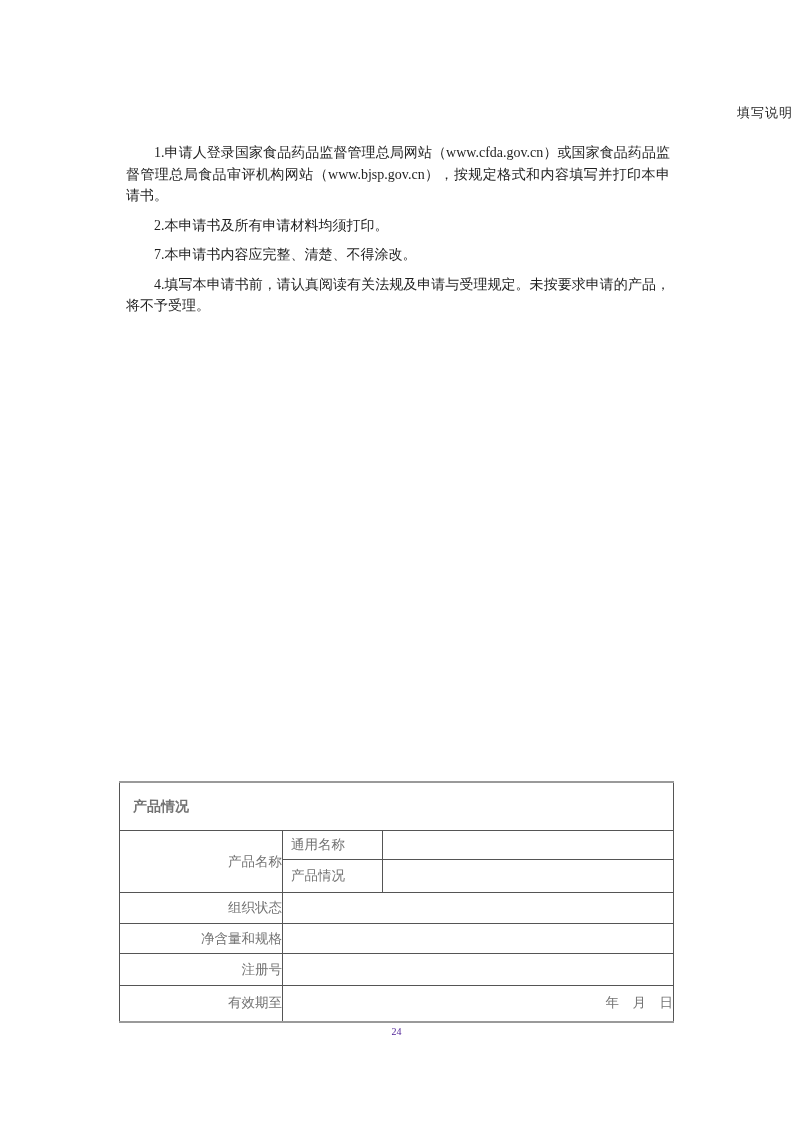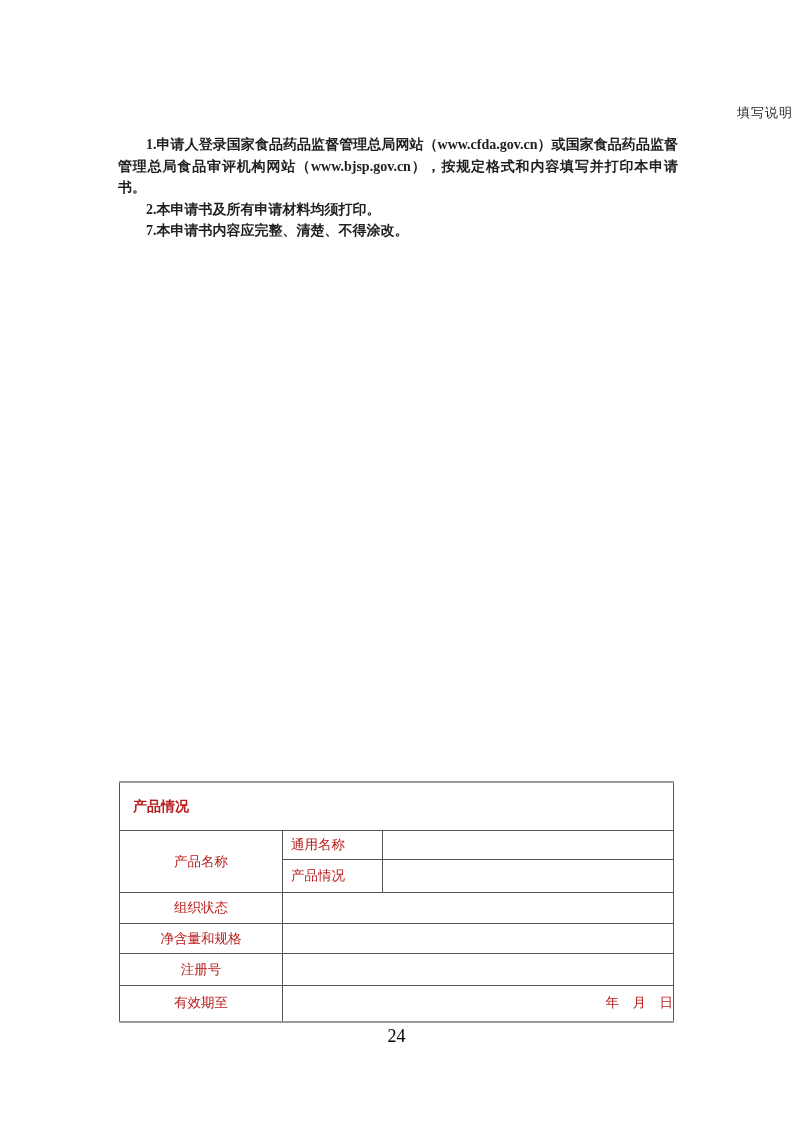--- a/index.html
+++ b/index.html
@@ -27,51 +27,50 @@
   .instructions {
     position: absolute;
     top: 134px;
     left: 118px;
     width: 560px;
     font-size: 14px;
     line-height: 21.5px;
     text-align: justify;
   }
   .instructions p {
-    margin: 0;
+    margin: 8px;
     padding: 0;
     text-indent: 2em;
-    font-weight: bold;
   }
   .product-table {
     position: absolute;
     left: 119px;
     top: 781px;
     width: 554px;
     border-collapse: collapse;
     table-layout: fixed;
     font-size: 13.5px;
-    color: #b91c1c;
+    color: #737373;
   }
   .product-table td {
     border: 1px solid #555555;
     padding: 0;
     overflow: hidden;
   }
   .product-table { border-top: 2px solid #9a9a9a; border-bottom: 2px solid #9a9a9a; }
   .pt-header {
     height: 47px;
     font-weight: bold;
     font-size: 14px;
     padding-left: 13px !important;
     text-align: left;
     vertical-align: middle;
   }
   .pt-label {
-    text-align: center;
+    text-align: right;
     vertical-align: middle;
   }
   .pt-sublabel {
     text-align: left;
     padding-left: 8px !important;
     vertical-align: middle;
   }
   .pt-value {
     text-align: right;
     padding-left: 10px !important;
@@ -82,33 +81,34 @@
   .row-state { height: 31px; }
   .row-netcontent { height: 30px; }
   .row-regno { height: 32px; }
   .row-validity { height: 36px; }
   .page-number {
     position: absolute;
     top: 1026px;
     left: 0;
     width: 100%;
     text-align: center;
-    font-size: 18px;
-    color: #000000;
+    font-size: 10px;
+    color: #4c1d95;
   }
 </style>
 </head>
 <body>
 
 <div class="doc-title">填写说明</div>
 
 <div class="instructions">
   <p>1.申请人登录国家食品药品监督管理总局网站（www.cfda.gov.cn）或国家食品药品监督管理总局食品审评机构网站（www.bjsp.gov.cn），按规定格式和内容填写并打印本申请书。</p>
   <p>2.本申请书及所有申请材料均须打印。</p>
   <p>7.本申请书内容应完整、清楚、不得涂改。</p>
+  <p>4.填写本申请书前，请认真阅读有关法规及申请与受理规定。未按要求申请的产品，将不予受理。</p>
 </div>
 
 <table class="product-table">
   <colgroup>
     <col style="width:163px">
     <col style="width:100px">
     <col style="width:291px">
   </colgroup>
   <tbody>
       <tr>

